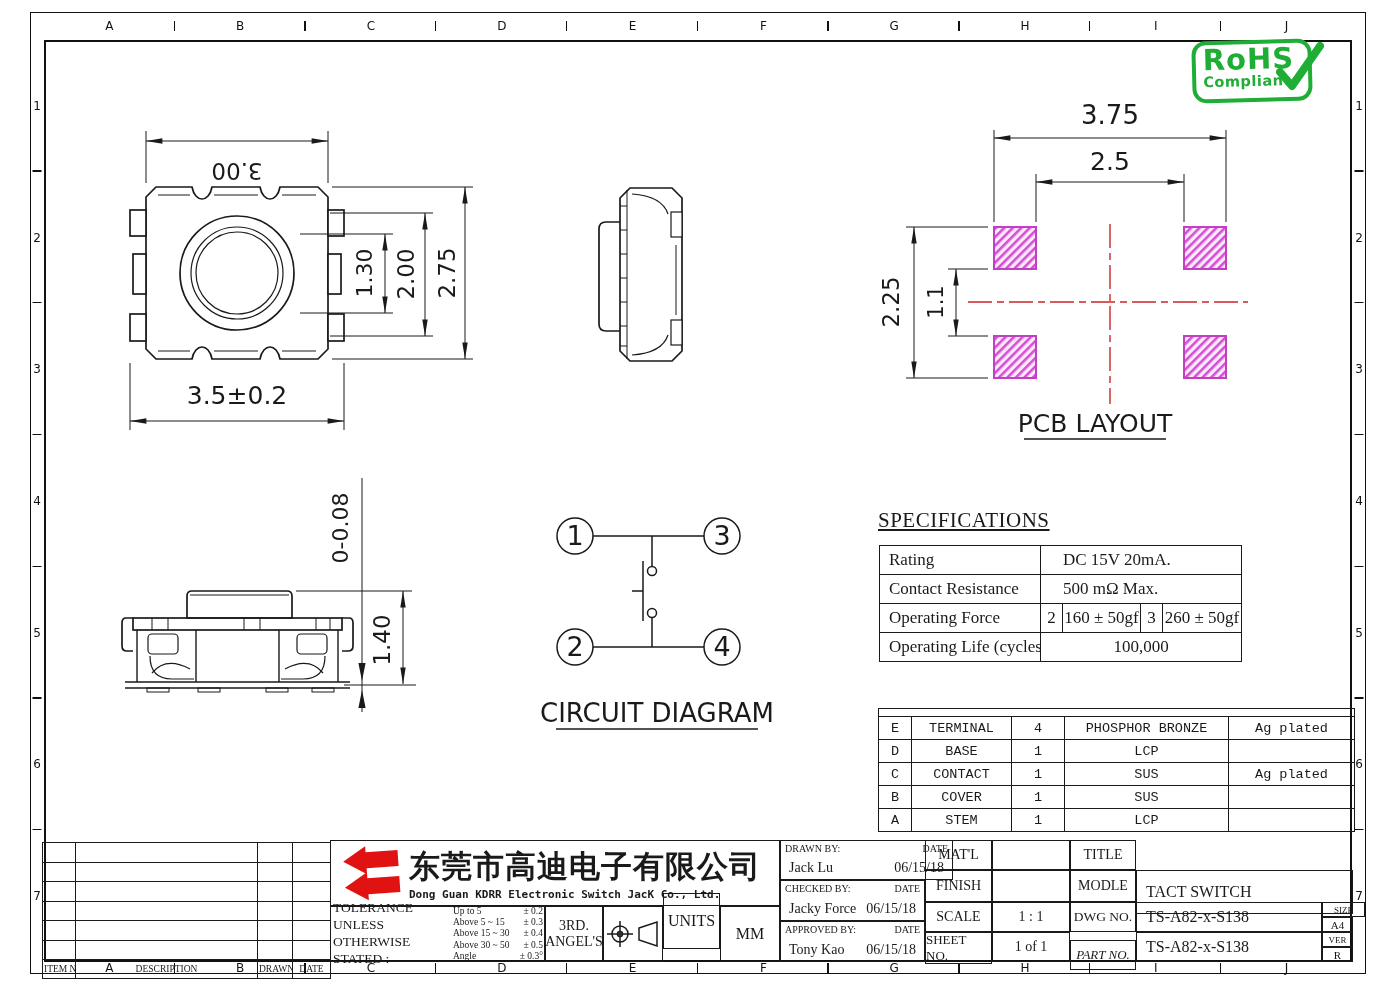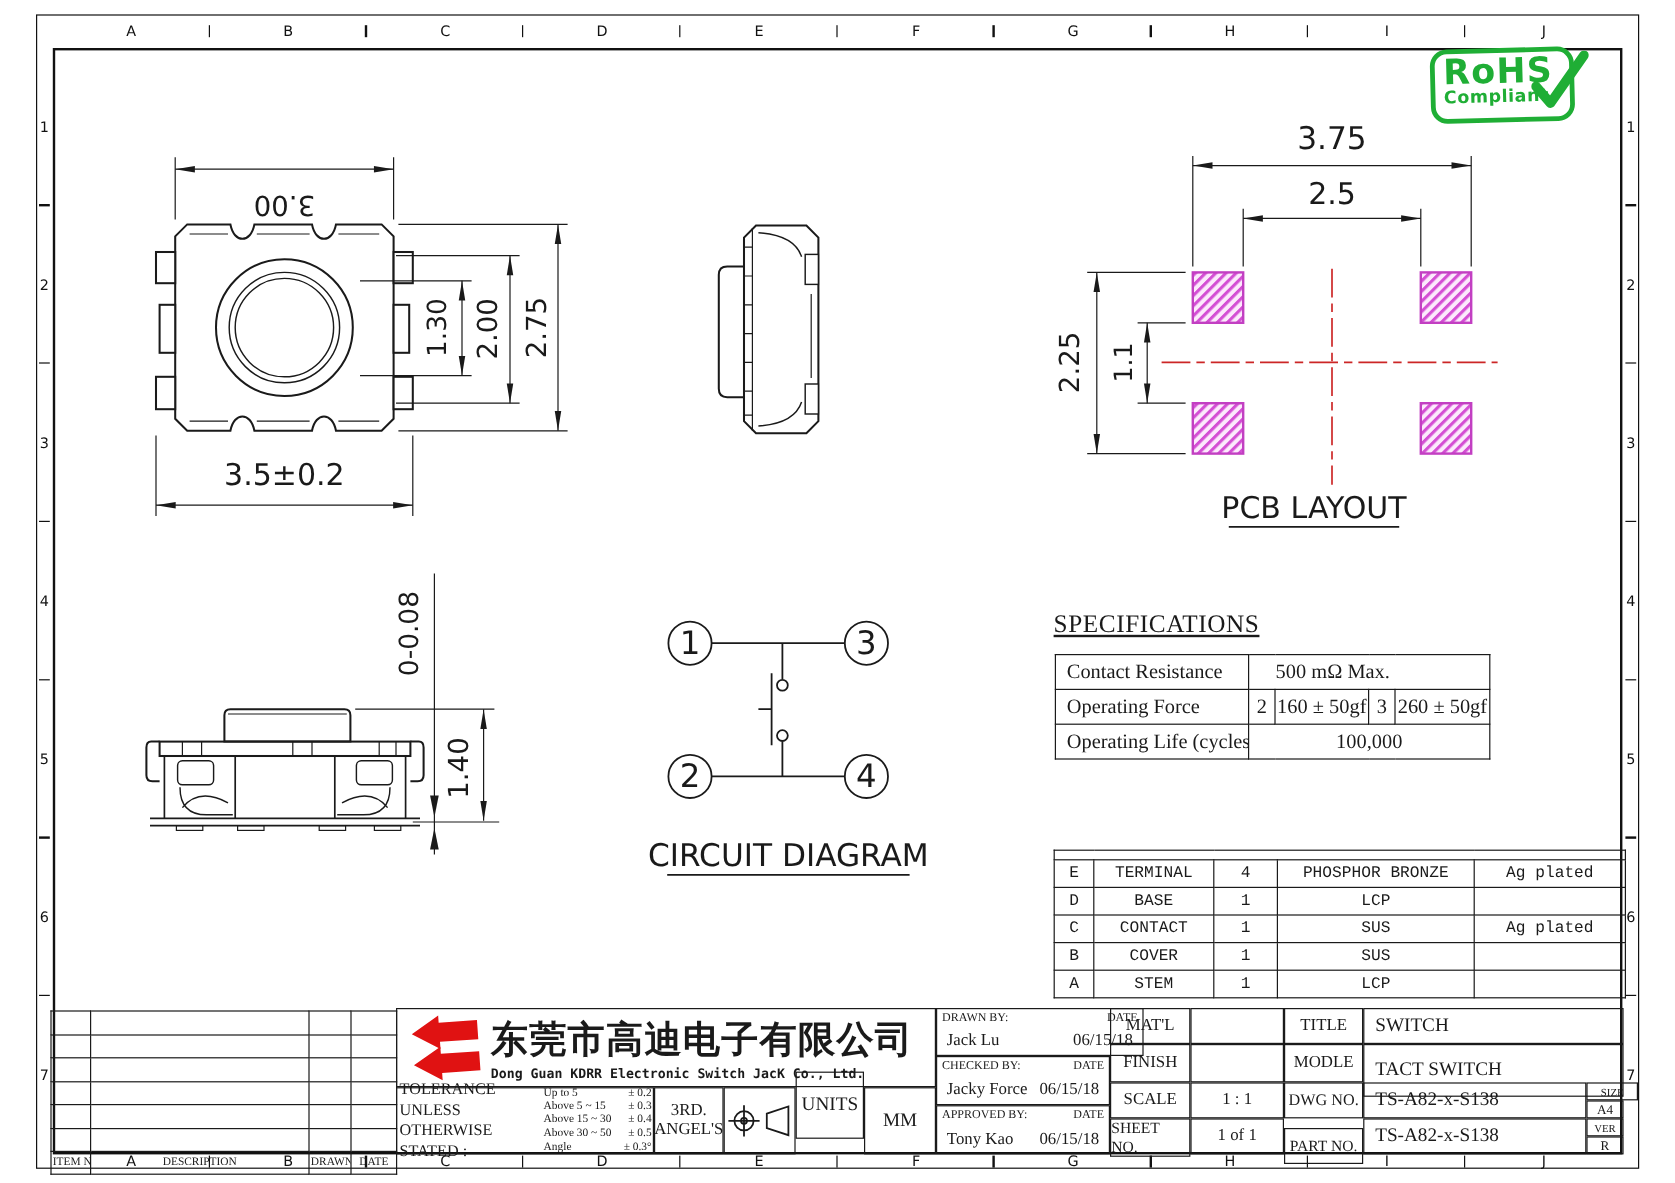--- a/index.html
+++ b/index.html
@@ -253,20 +253,24 @@
   <div class="spec-title">SPECIFICATIONS</div>
   <table class="dtable spec-table abs" style="left:879px;top:545px;width:362px;">
     <colgroup>
         <col style="width:161px">
         <col style="width:22px">
         <col style="width:78px">
         <col style="width:22px">
         <col style="width:79px">
       </colgroup>
     <tbody>
+        <tr>
+      <td class="lbl">Rating</td>
+      <td class="val" colspan="4">DC 15V 20mA.</td>
+    </tr>
     <tr>
       <td class="lbl">Contact Resistance</td>
       <td class="val" colspan="4">500 mΩ Max.</td>
     </tr>
     <tr>
       <td class="lbl">Operating Force</td>
       <td class="ctr">2</td>
       <td class="ctr">160 ± 50gf</td>
       <td class="ctr">3</td>
       <td class="ctr">260 ± 50gf</td>
@@ -472,25 +476,24 @@
   <div class="cell tb-label" style="left:925px;top:840px;width:67px;height:30px;">MAT'L</div>
   <div class="cell tb-label" style="left:992px;top:840px;width:78px;height:30px;"></div>
   <div class="cell tb-label" style="left:925px;top:870px;width:67px;height:32px;">FINISH</div>
   <div class="cell tb-label" style="left:992px;top:870px;width:78px;height:32px;"></div>
   <div class="cell tb-label" style="left:925px;top:902px;width:67px;height:30px;">SCALE</div>
   <div class="cell tb-label" style="left:992px;top:902px;width:78px;height:30px;">1 : 1</div>
   <div class="cell" style="left:925px;top:932px;width:67px;height:32px;font-size:13px;">SHEET NO.</div>
   <div class="cell tb-label" style="left:992px;top:932px;width:78px;height:30px;">1 of 1</div>
 
   <div class="cell tb-label" style="left:1070px;top:840px;width:66px;height:30px;">TITLE</div>
-  <div class="cell" style="left:1136px;top:840px;width:217px;height:30px;justify-content:flex-start;padding-left:9px;font-size:16px;">SWITCH</div>
   <div class="cell tb-label" style="left:1070px;top:870px;width:66px;height:32px;">MODLE</div>
   <div class="cell" style="left:1136px;top:870px;width:217px;height:44px;justify-content:flex-start;padding-left:9px;font-size:16px;">TACT SWITCH</div>
   <div class="cell tb-label" style="left:1070px;top:902px;width:66px;height:30px;font-size:13.5px;">DWG NO.</div>
   <div class="cell" style="left:1136px;top:902px;width:186px;height:30px;justify-content:flex-start;padding-left:9px;font-size:16px;">TS-A82-x-S138</div>
-  <div class="cell tb-label" style="left:1070px;top:940px;width:66px;height:30px;font-size:13px;">PART NO.</div>
+  <div class="cell tb-label" style="left:1070px;top:940px;width:66px;height:30px;font-size:13px;font-style:italic;">PART NO.</div>
   <div class="cell" style="left:1136px;top:932px;width:186px;height:30px;justify-content:flex-start;padding-left:9px;font-size:16px;">TS-A82-x-S138</div>
   <div class="cell" style="left:1322px;top:902px;width:43px;height:15px;font-size:9px;">SIZE</div>
   <div class="cell" style="left:1322px;top:917px;width:31px;height:15px;font-size:11px;">A4</div>
   <div class="cell" style="left:1322px;top:932px;width:31px;height:15px;font-size:9px;">VER</div>
   <div class="cell" style="left:1322px;top:947px;width:31px;height:15px;font-size:11px;">R</div>
 
 </div>
 
 </body></html>

